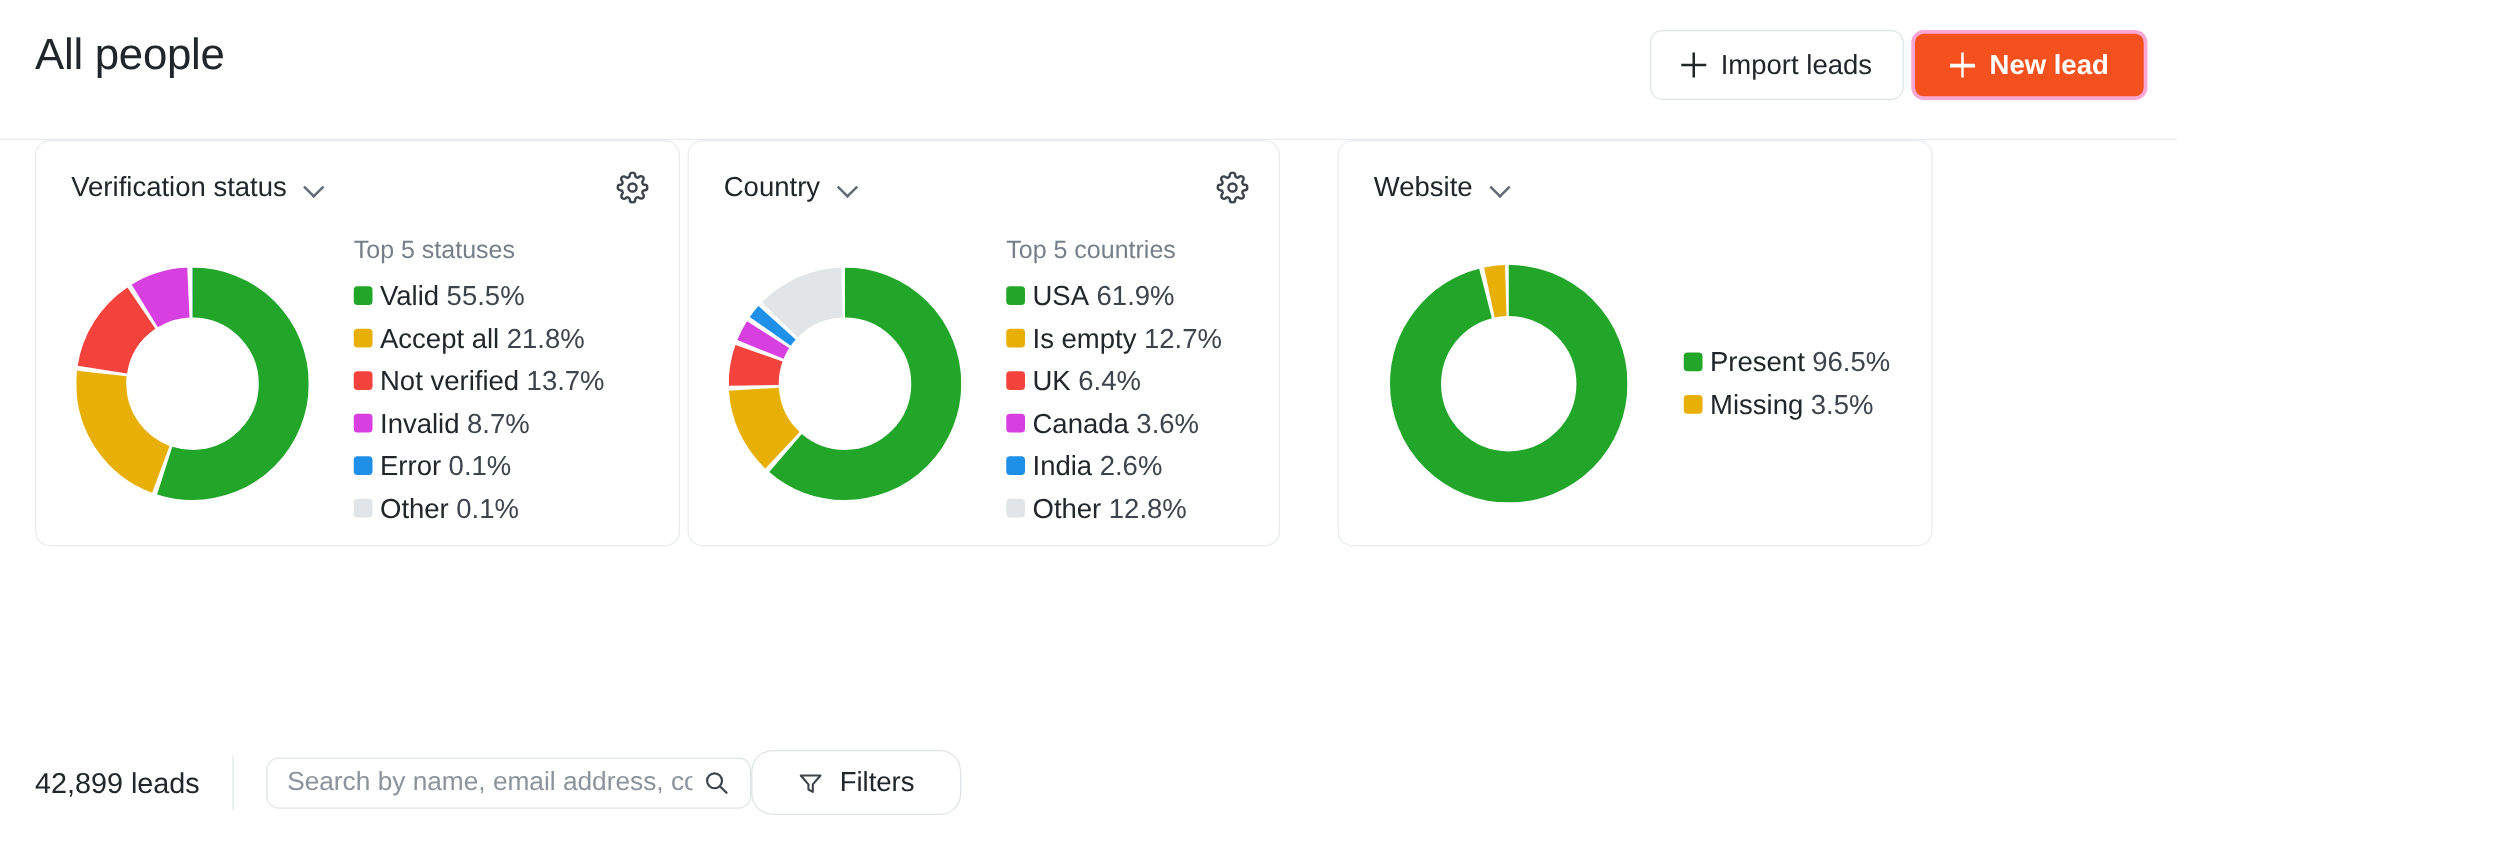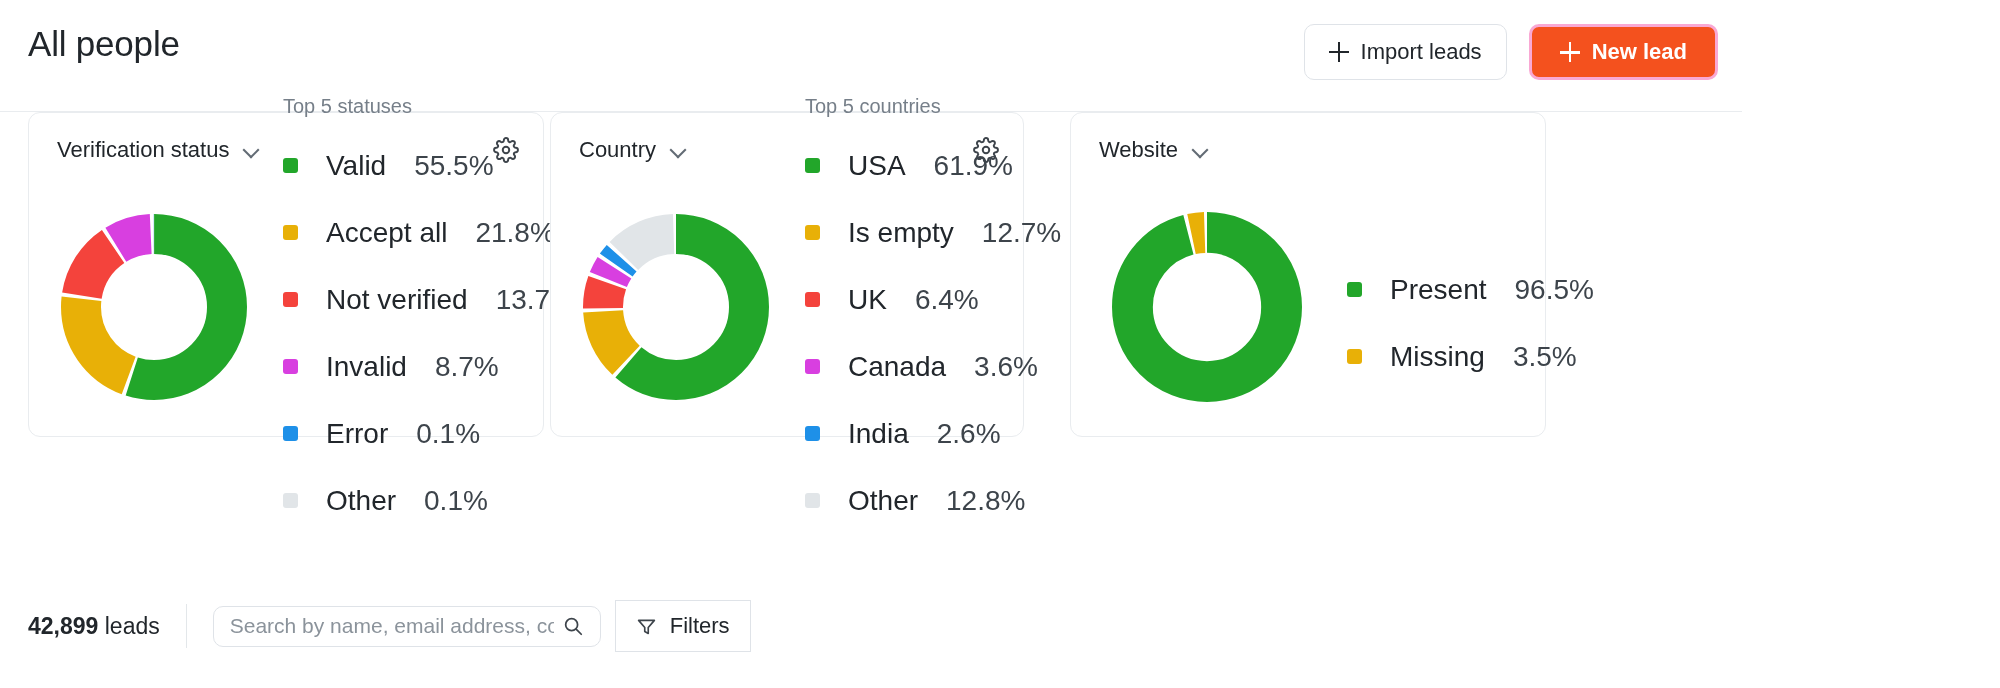--- a/index.html
+++ b/index.html
@@ -16,21 +16,21 @@
   .header {
     position: absolute; left: 0; top: 0; width: 1742px; height: 112px;
     border-bottom: 1px solid #e9ecef;
   }
   .page-title {
     position: absolute; left: 28px; top: 24px;
     font-size: 35px; font-weight: 400; letter-spacing: -0.2px; color: #21262b;
   }
   .header-actions {
     position: absolute; right: 24px; top: 24px;
-    display: flex; align-items: center; gap: 22px;
+    display: flex; align-items: center; gap: 6px;
   }
   .btn {
     display: inline-flex; align-items: center; justify-content: center; gap: 12px;
     height: 56px; padding: 0 24px; border-radius: 10px;
     font-size: 22px; font-weight: 400; cursor: pointer; white-space: nowrap;
   }
   .btn-secondary {
     background: #ffffff; border: 1px solid #dfe3e8; color: #21262b;
   }
   .btn-primary {
@@ -84,58 +84,58 @@
   }
   .donut-wrap { width: 250px; display: flex; justify-content: center; flex: 0 0 250px; }
   .donut { position: relative; width: 186px; height: 186px; }
   .donut svg { display: block; transform: rotate(-90deg); }
 
   .legend { flex: 1; padding-left: 4px; }
   .legend-title {
     font-size: 20px; color: #767f89; margin-bottom: 10px; line-height: 1;
   }
   .legend-row {
-    display: flex; align-items: center; gap: 28px; height: 34px;
-    font-size: 28px; color: #21262b; white-space: nowrap; margin-top: 33px;
+    display: flex; align-items: center; gap: 6px; height: 34px;
+    font-size: 22px; color: #21262b; white-space: nowrap;
   }
   .swatch { width: 15px; height: 15px; border-radius: 3px; flex: 0 0 15px; }
   .legend-val { color: #3d444b; }
 
   
   #card-2 .card-body { align-items: center; }
   #card-2 .donut-wrap { width: 272px; flex: 0 0 272px; }
   #card-2 .donut { width: 190px; height: 190px; }
 
   
   .toolbar {
     position: absolute; left: 28px; top: 600px;
     display: flex; align-items: center;
   }
   .leads-count { font-size: 23px; color: #21262b; }
-  .leads-count b { font-weight: 700; }
+  .leads-count b { font-weight: 400; }
   .vdiv { width: 1px; height: 44px; background: #e3e7ea; margin: 0 26px; }
   .search-box {
     position: relative; width: 388px; height: 41px;
     border: 1px solid #dfe3e8; border-radius: 10px; background: #fff;
     display: flex; 
   }
   .search-input {
     border: none; outline: none; background: transparent;
     font-family: "Liberation Sans", sans-serif; font-size: 21px; color: #21262b;
     padding: 0 46px 0 16px; width: 100%; height: 100%;
   }
   .search-input::placeholder { color: #8b939b; }
   .search-icon {
     position: absolute; right: 16px; top: 50%; transform: translateY(-50%);
     width: 22px; height: 22px; cursor: pointer;
   }
   .filters-btn {
-    margin-left: 14px; height: 52px; padding: 0 20px;
+    height: 52px; padding: 0 36px;
     display: inline-flex; align-items: center; gap: 13px;
-    border: 1px solid #dfe3e8; border-radius: 0; background: #fff;
+    border: 1px solid #dfe3e8; border-radius: 17px; background: #fff;
     font-size: 22px; color: #21262b; cursor: pointer;
   }
   .funnel-icon { width: 21px; height: 21px; }
 </style>
 </head>
 <body>
 
 <div class="page">
 
   <div class="header">

